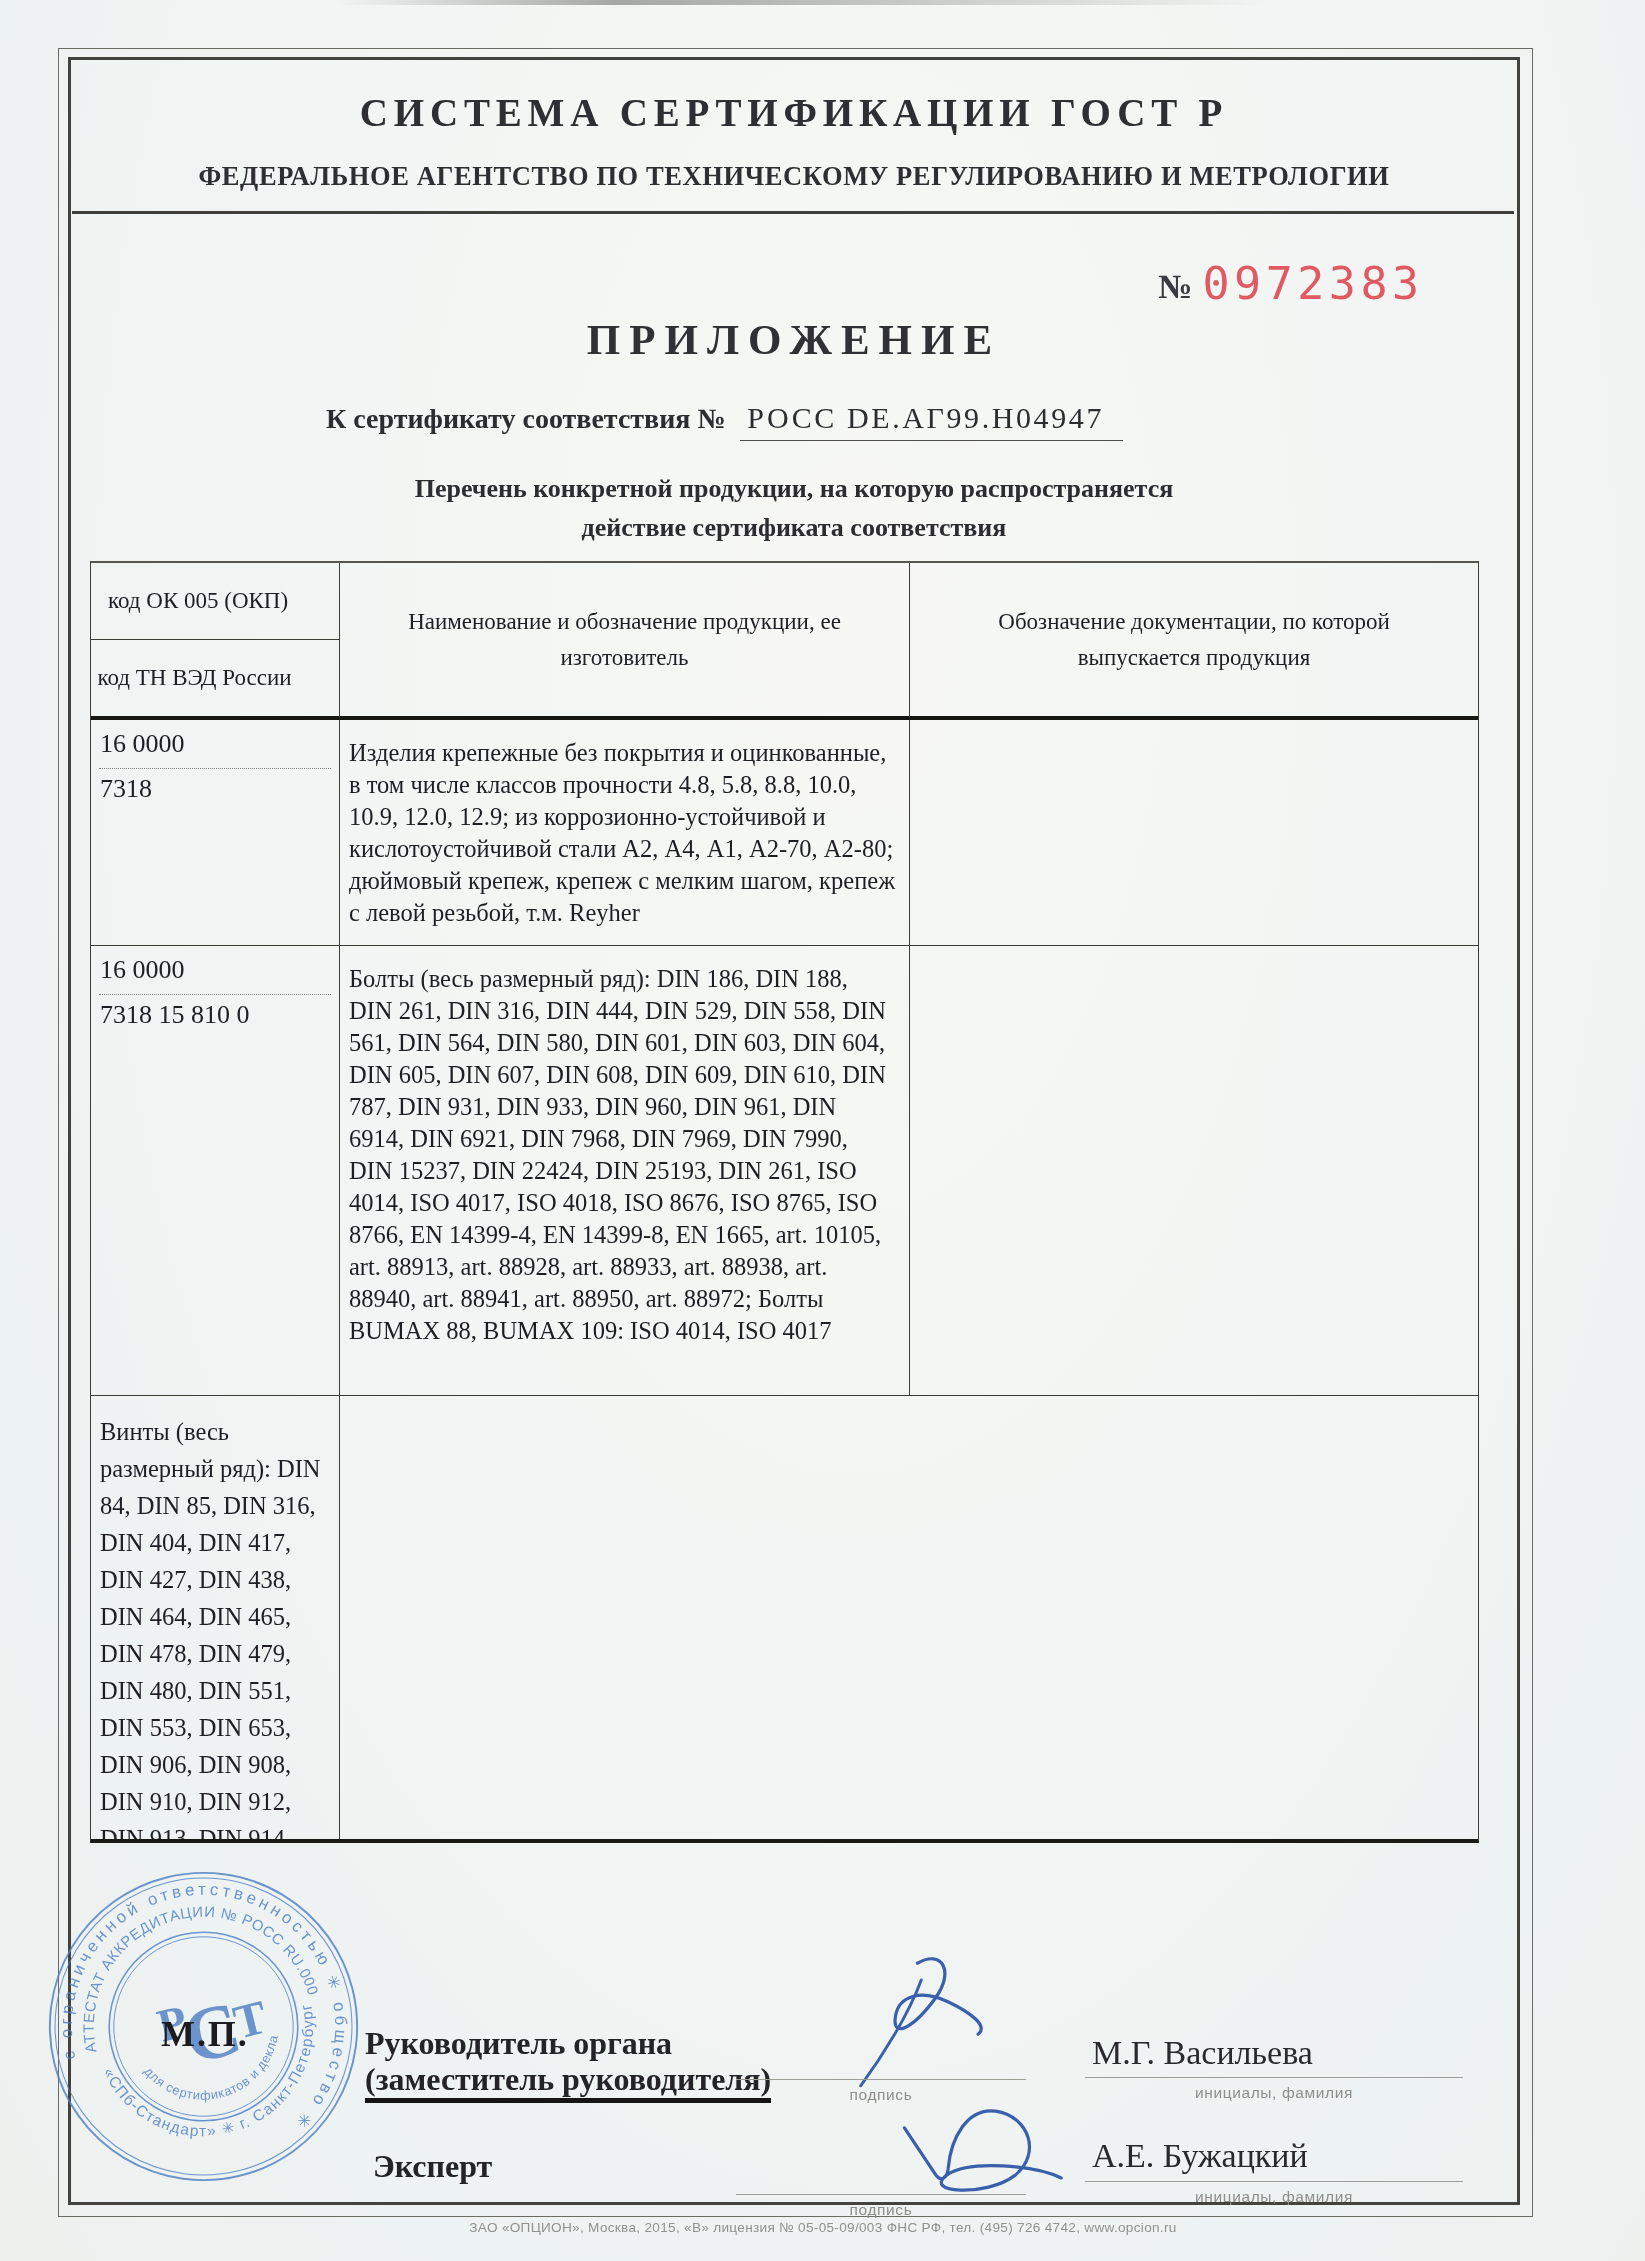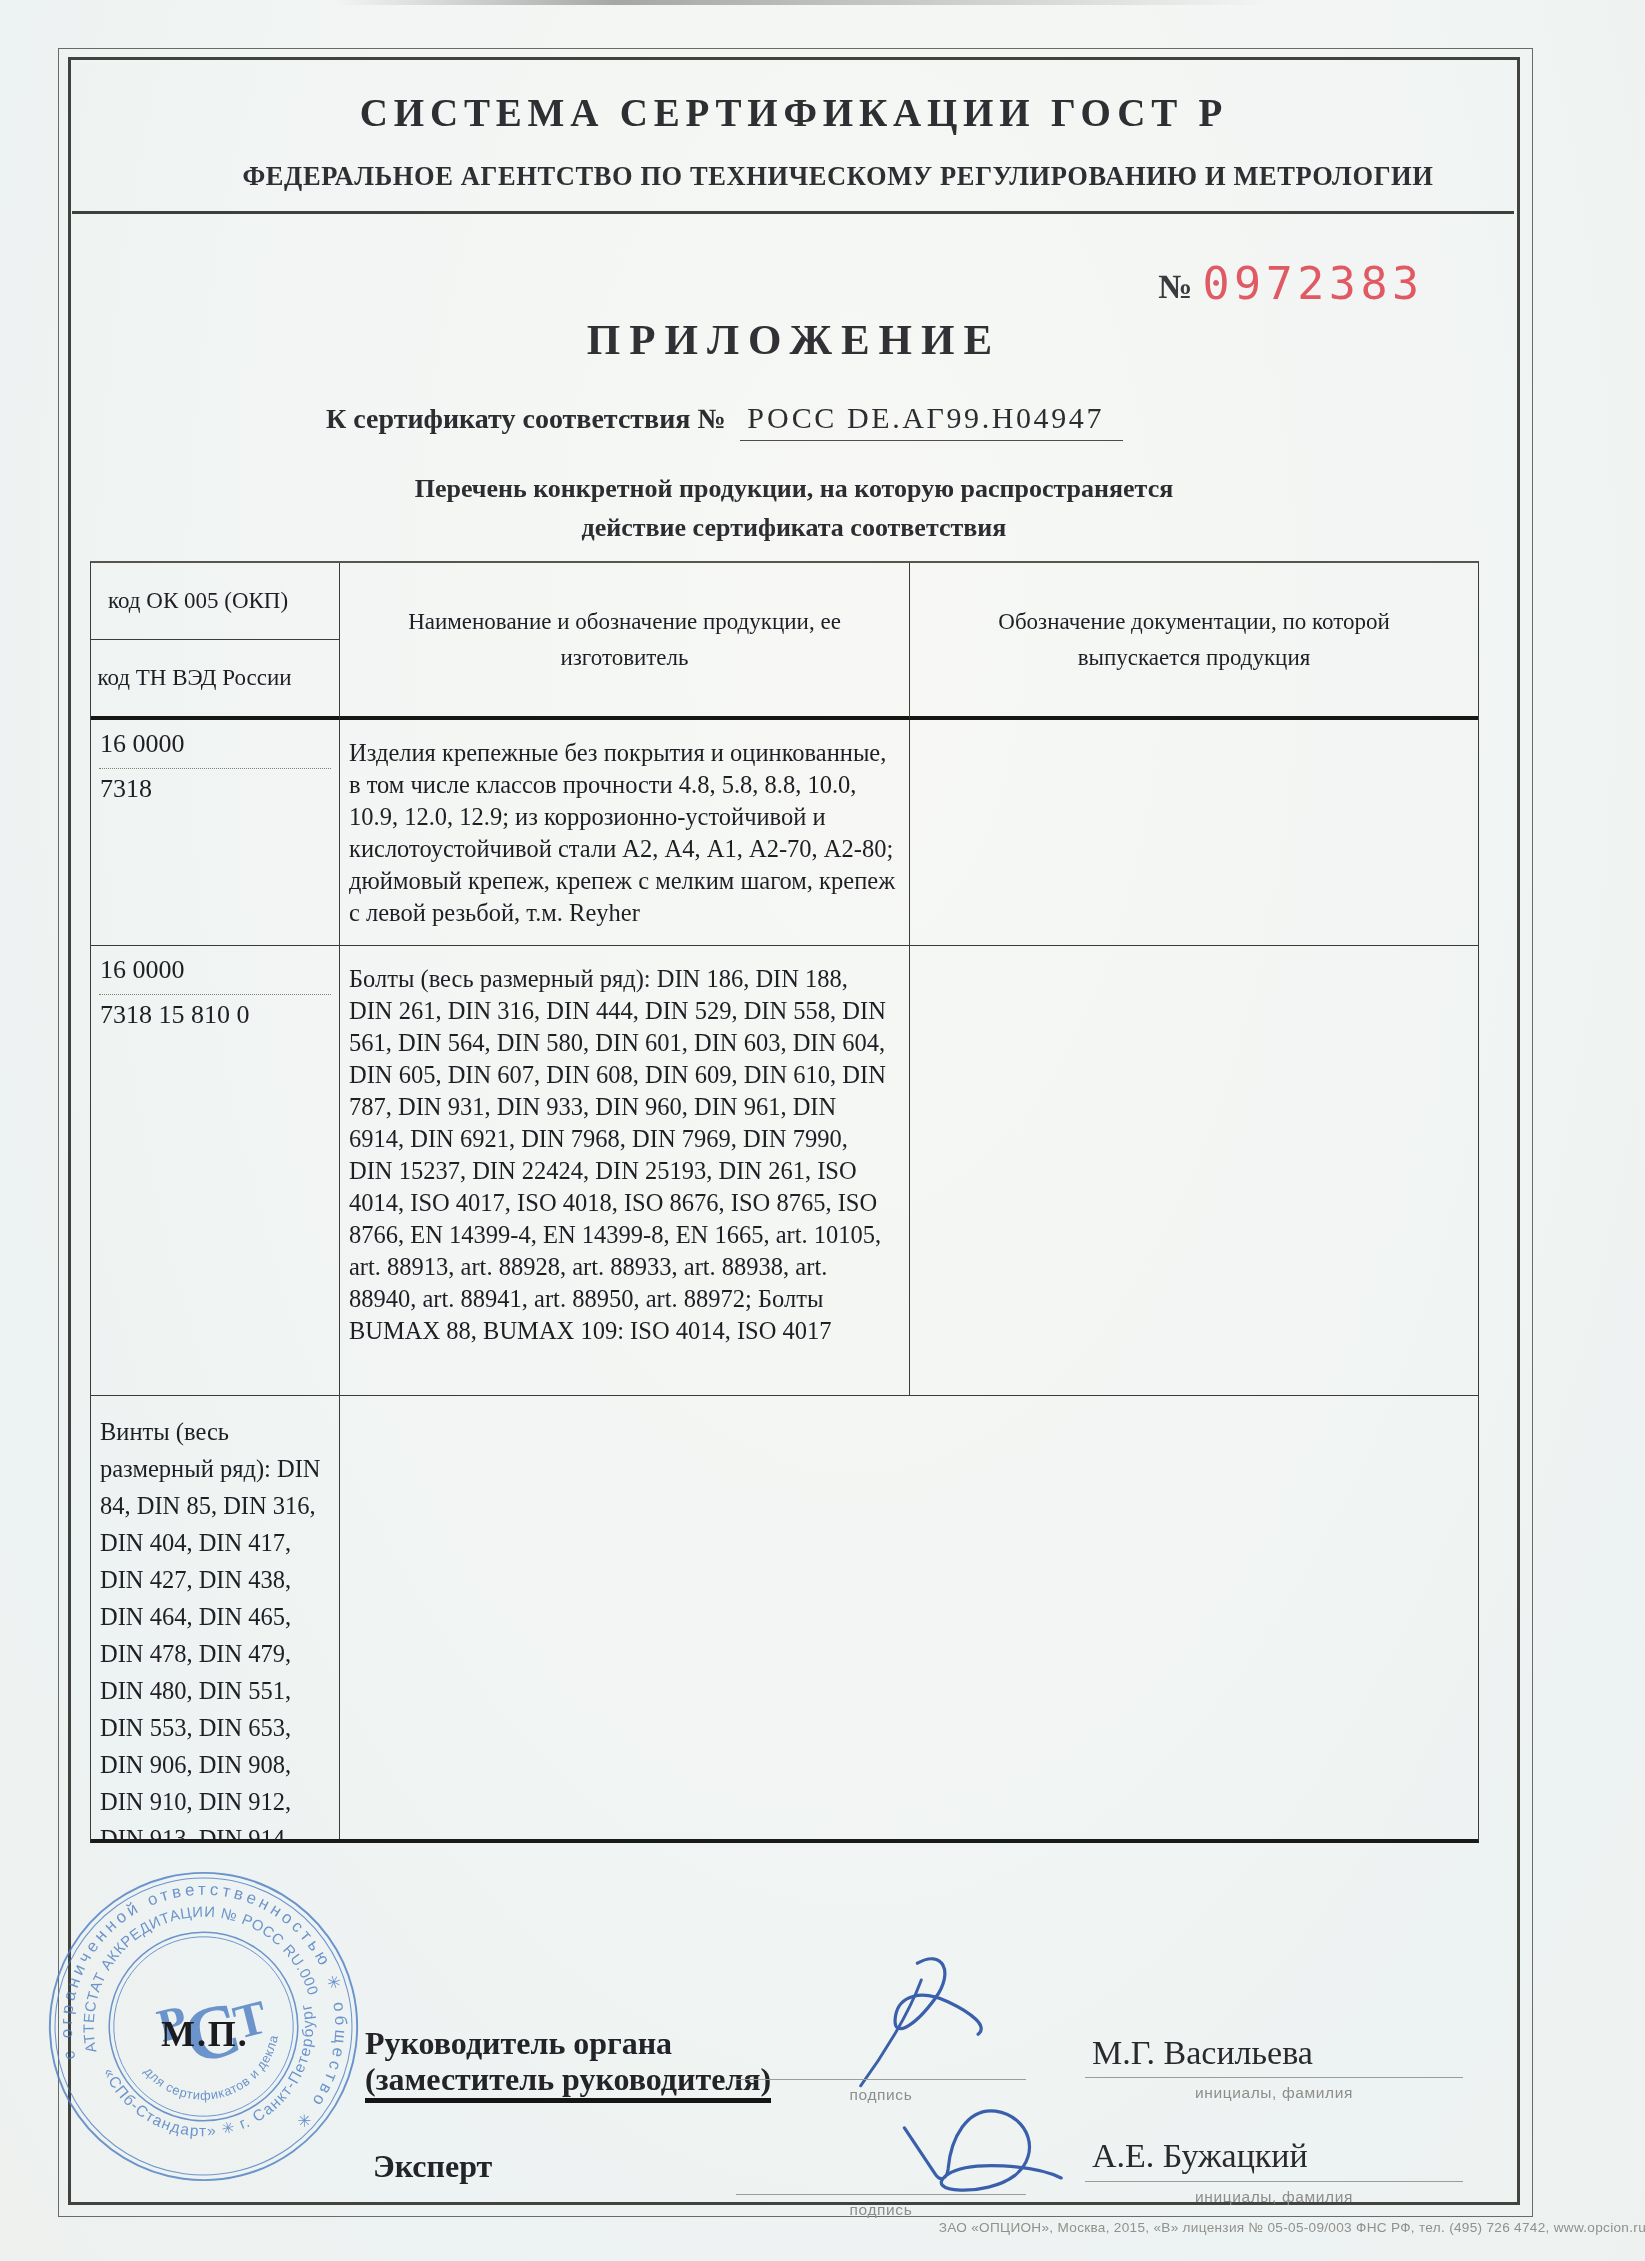--- a/index.html
+++ b/index.html
@@ -10,21 +10,21 @@
   }
   .scan-streak{position:absolute;left:336px;top:0;width:936px;height:5.2px;
     background:linear-gradient(90deg,transparent,rgba(70,70,70,.45) 30%,rgba(70,70,70,.2) 70%,transparent);}
   
   .frame-outer{position:absolute;left:58px;top:48px;width:1473px;height:2167px;border:1.3px solid #6b6b66;}
   .frame-inner{position:absolute;left:68px;top:57px;width:1446px;height:2142px;border:3.2px solid #42423e;}
 
   .h-title{position:absolute;left:71px;top:90px;width:1446px;text-align:center;
     font-size:39px;font-weight:bold;letter-spacing:5.8px;color:#2e2e33;white-space:nowrap;}
   .h-sub{position:absolute;left:71px;top:161px;width:1446px;text-align:center;
-    font-size:26.5px;font-weight:bold;letter-spacing:0.6px;color:#2e2e33;white-space:nowrap;margin-left:44px;}
+    font-size:26.5px;font-weight:bold;letter-spacing:0.6px;color:#2e2e33;white-space:nowrap;}
   .h-rule{position:absolute;left:72px;top:211px;width:1442px;height:3.2px;background:#3f3f3b;}
 
   .serial{position:absolute;left:1158px;top:261px;display:flex;align-items:flex-start;}
   .serial .no{font-size:34px;font-weight:bold;color:#3a3a40;margin:6.5px 10.3px 0 0;}
   .serial .digits{font-family:"DejaVu Sans Mono",monospace;font-size:45px;line-height:1;
     color:#e05a64;letter-spacing:4.5px;}
 
   .doc-title{position:absolute;left:71px;top:315px;width:1446px;text-align:center;
     font-size:43px;font-weight:bold;letter-spacing:9px;color:#303035;}
 
@@ -82,21 +82,21 @@
   .nameline{position:absolute;border-top:1.3px solid #9d9d98;}
   .nameline.nl1{left:1085px;top:2077px;width:378px;}
   .nameline.nl2{left:1085px;top:2181px;width:378px;}
   .cap.nc1{left:1085px;top:2084px;width:378px;}
   .cap.nc2{left:1085px;top:2188px;width:378px;}
 
   .autograph{position:absolute;}
   .autograph.a1{left:845px;top:1949px;width:181px;height:142px;}
   .autograph.a2{left:891px;top:2097px;width:226px;height:106px;}
 
-  .footer{position:absolute;left:0;top:2220px;width:1646px;text-align:right;
+  .footer{position:absolute;left:0;top:2220px;width:1646px;text-align:center;
     font-family:"Liberation Sans","DejaVu Sans",sans-serif;font-size:13.6px;
     color:#91918d;letter-spacing:0.3px;}
 </style>
 </head>
 <body>
 
 <div class="page">
   <div class="scan-streak"></div>
   <div class="frame-outer"></div>
   <div class="frame-inner"></div>

